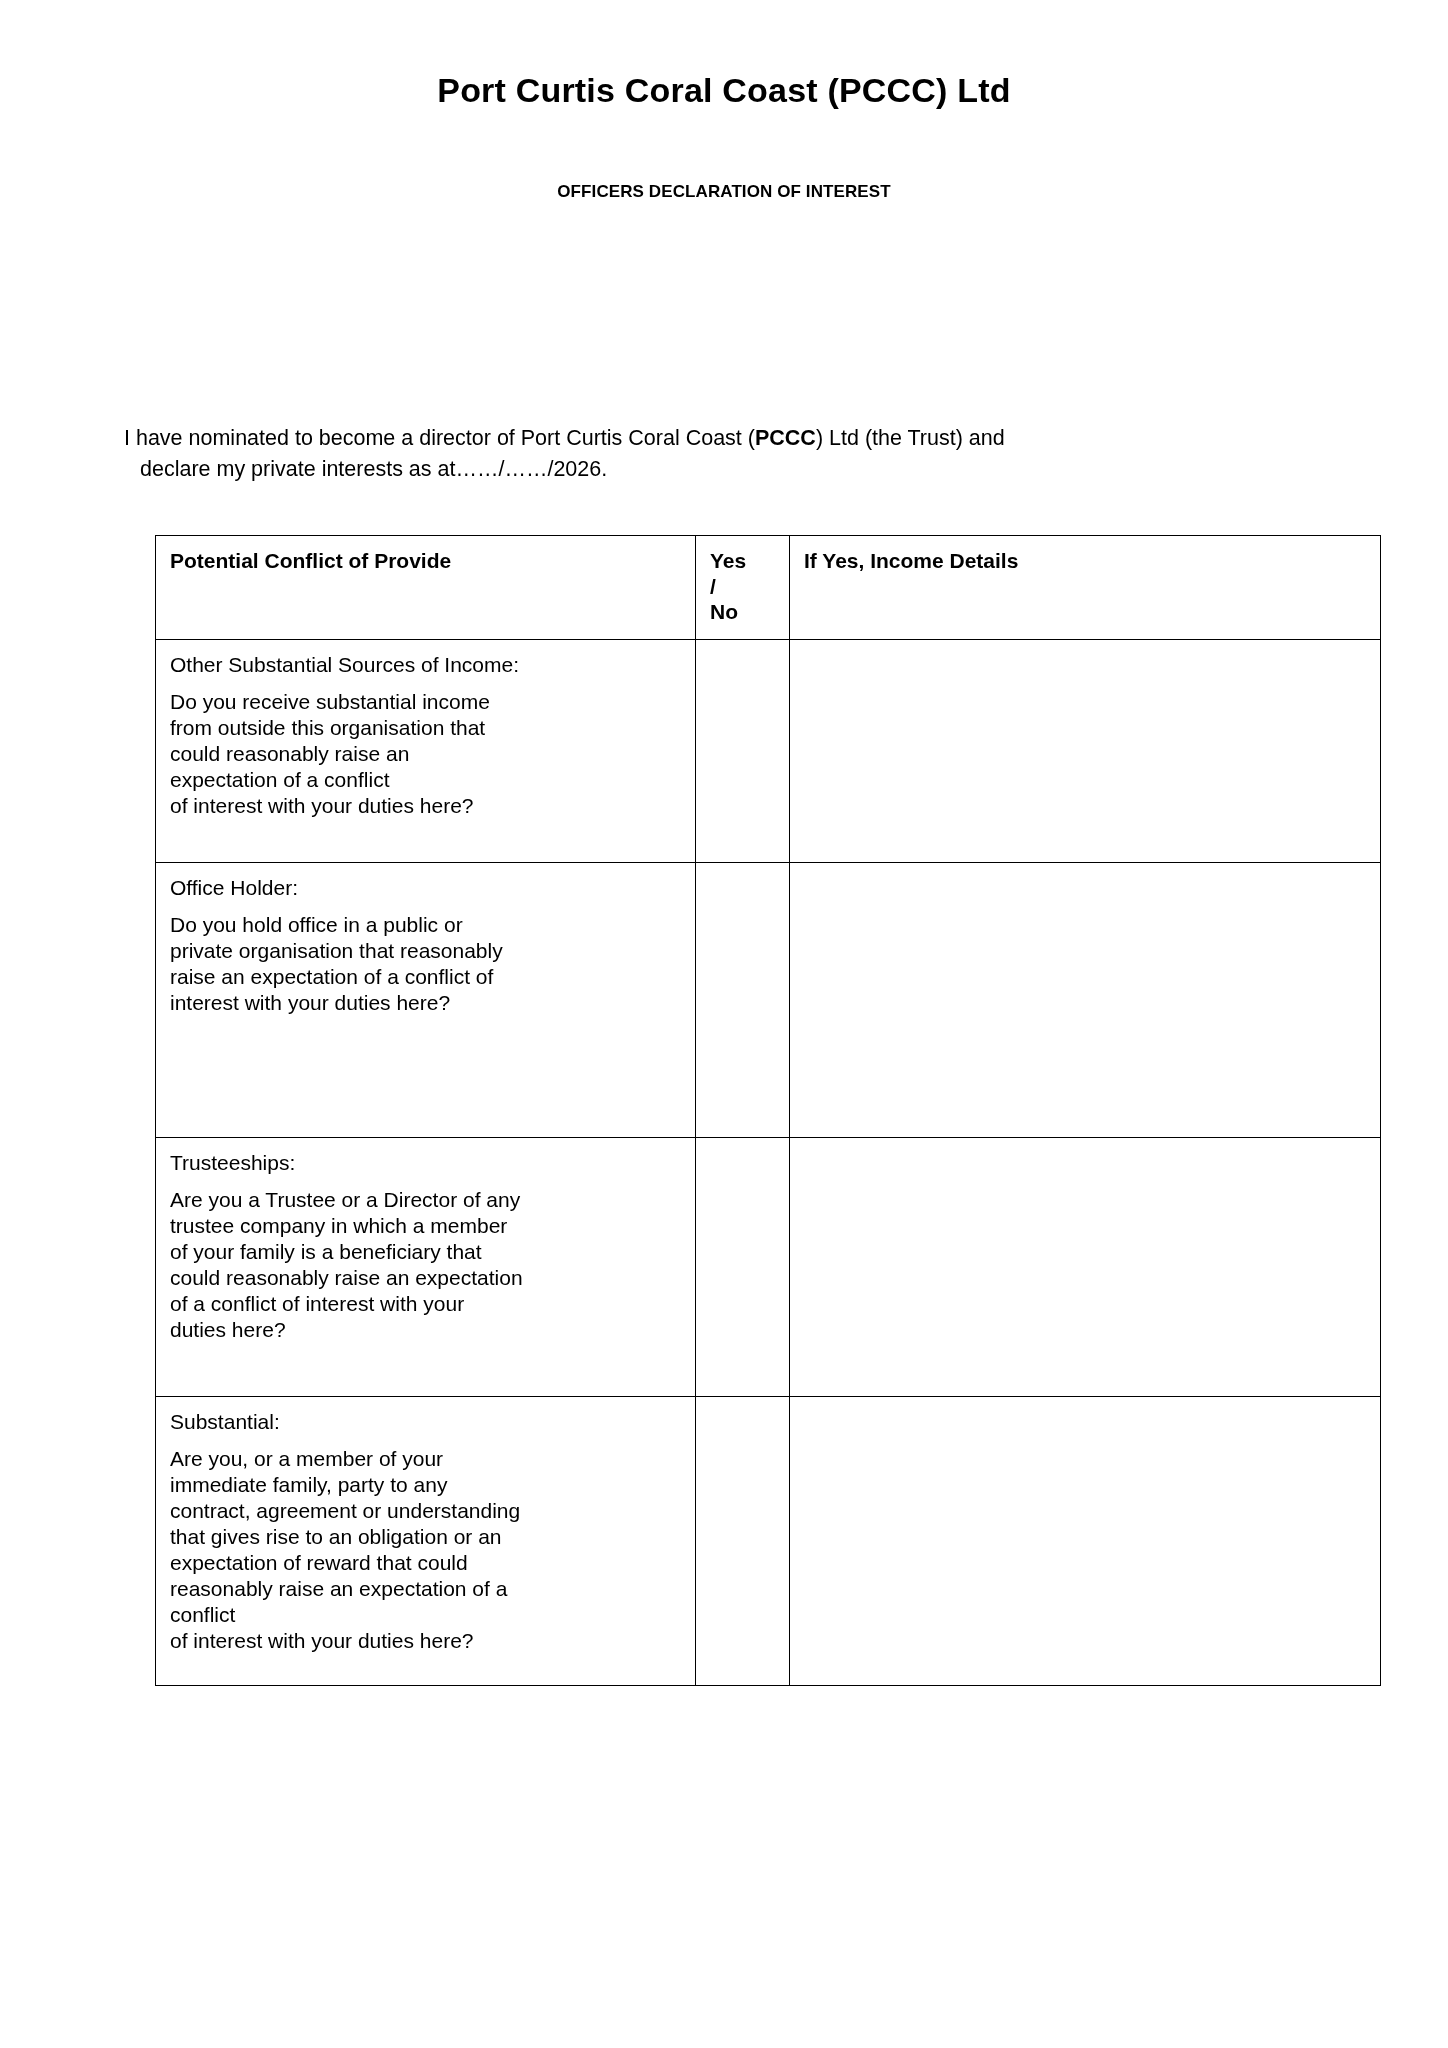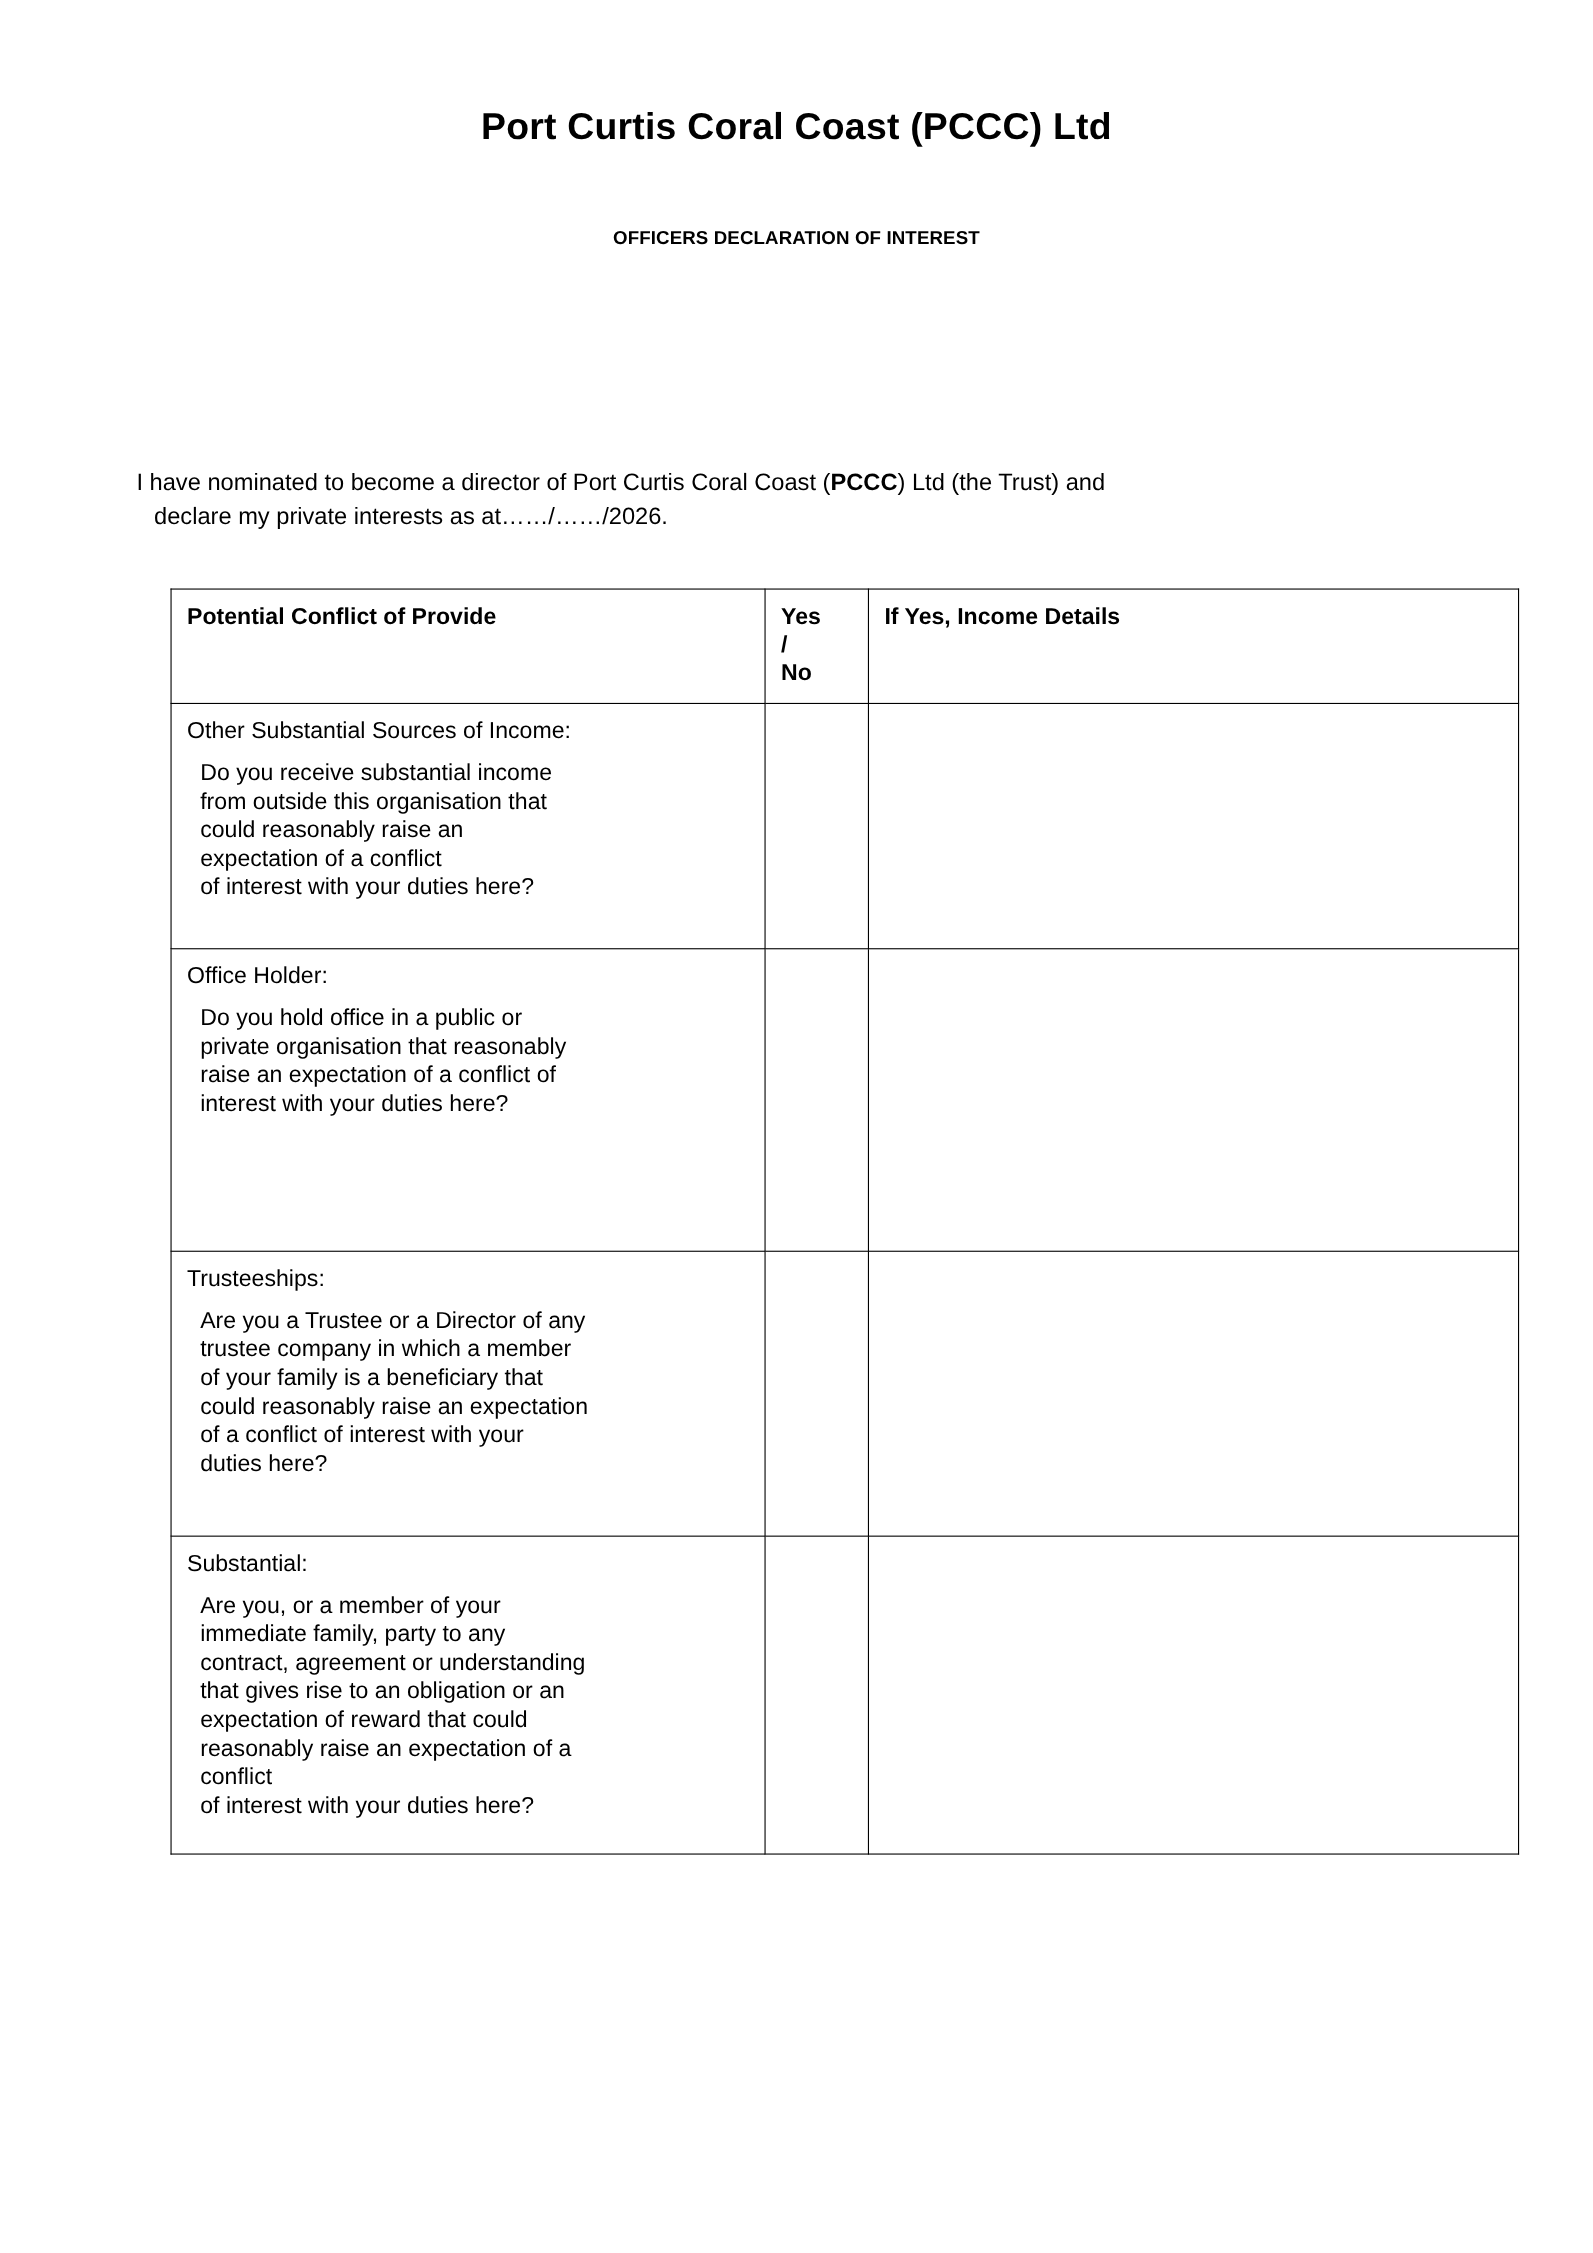--- a/index.html
+++ b/index.html
@@ -16,21 +16,21 @@
   }
   .page {
     position: relative;
     width: 1448px;
     height: 2048px;
     box-sizing: border-box;
     padding: 0;
   }
   .doc-title {
     margin: 0;
-    padding-top: 96px;
+    padding-top: 71px;
     text-align: center;
     font-size: 34px;
     font-weight: bold;
     letter-spacing: 0.2px;
   }
   .doc-subtitle {
     margin: 0;
     padding-top: 72px;
     text-align: center;
     font-size: 17px;
@@ -78,21 +78,21 @@
     padding-top: 14px;
   }
   thead th.yesno {
     line-height: 1.22;
     white-space: pre-line;
   }
   .cell-title {
     margin: 0 0 11px 0;
   }
   .cell-body {
-    margin: 12px;
+    margin: 0;
     white-space: pre-line;
   }
   tbody td.ans, tbody td.details {
     padding: 0;
   }
   .row-income td { height: 196px; }
   .row-office td { height: 248px; }
   .row-trustee td { height: 232px; }
   .row-agreements td { height: 262px; }
 </style>

